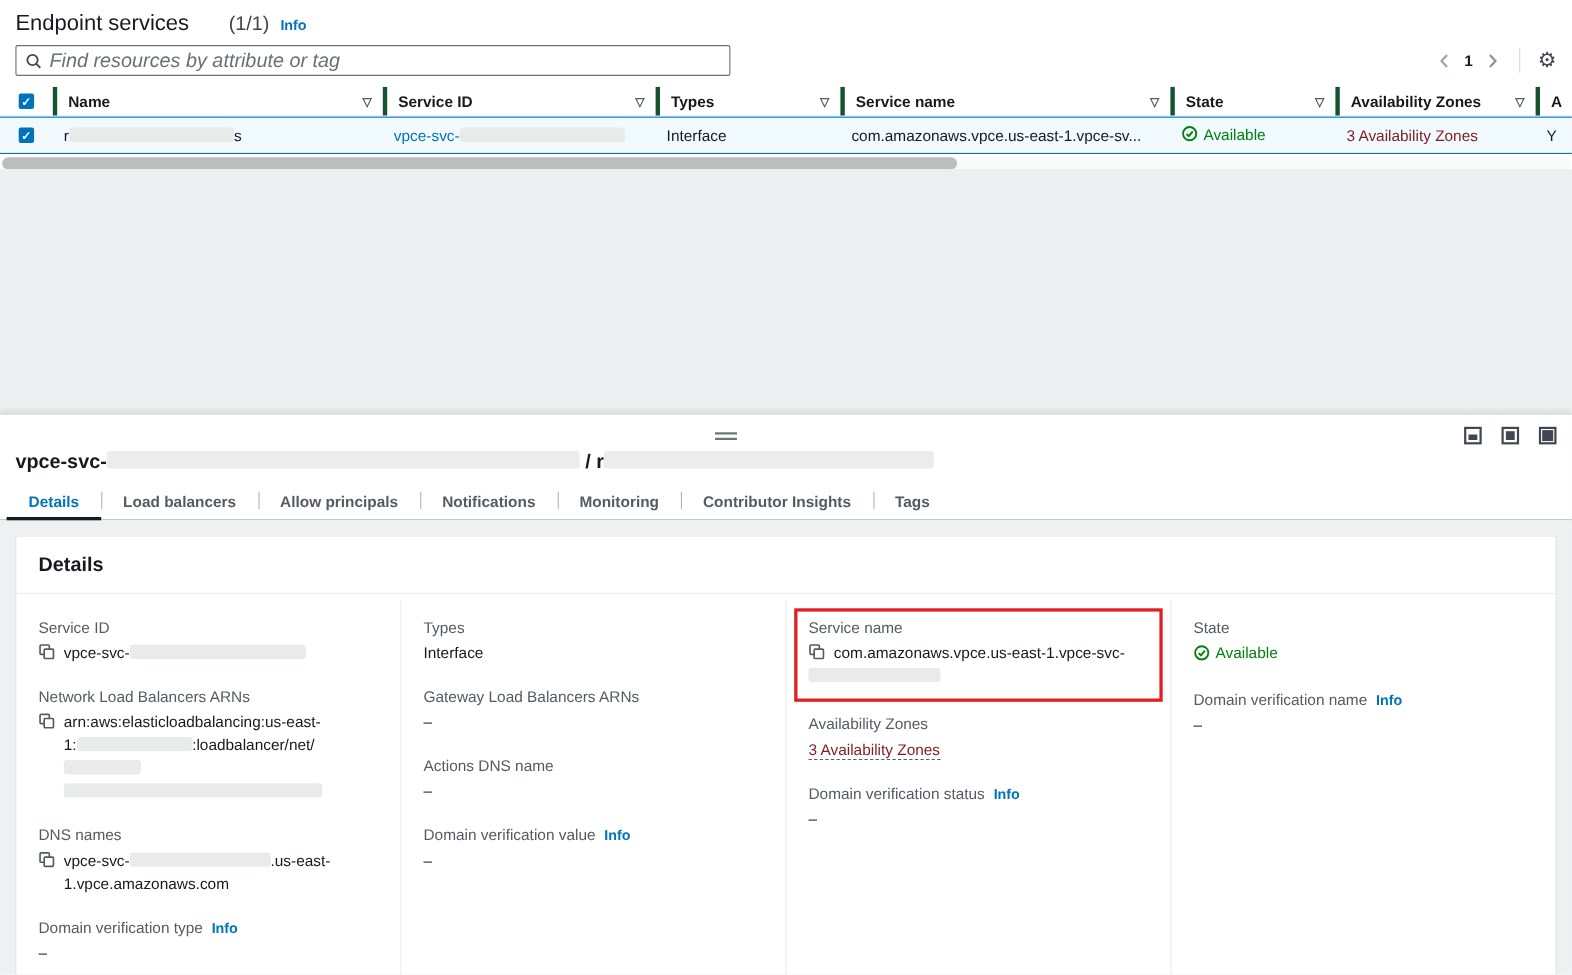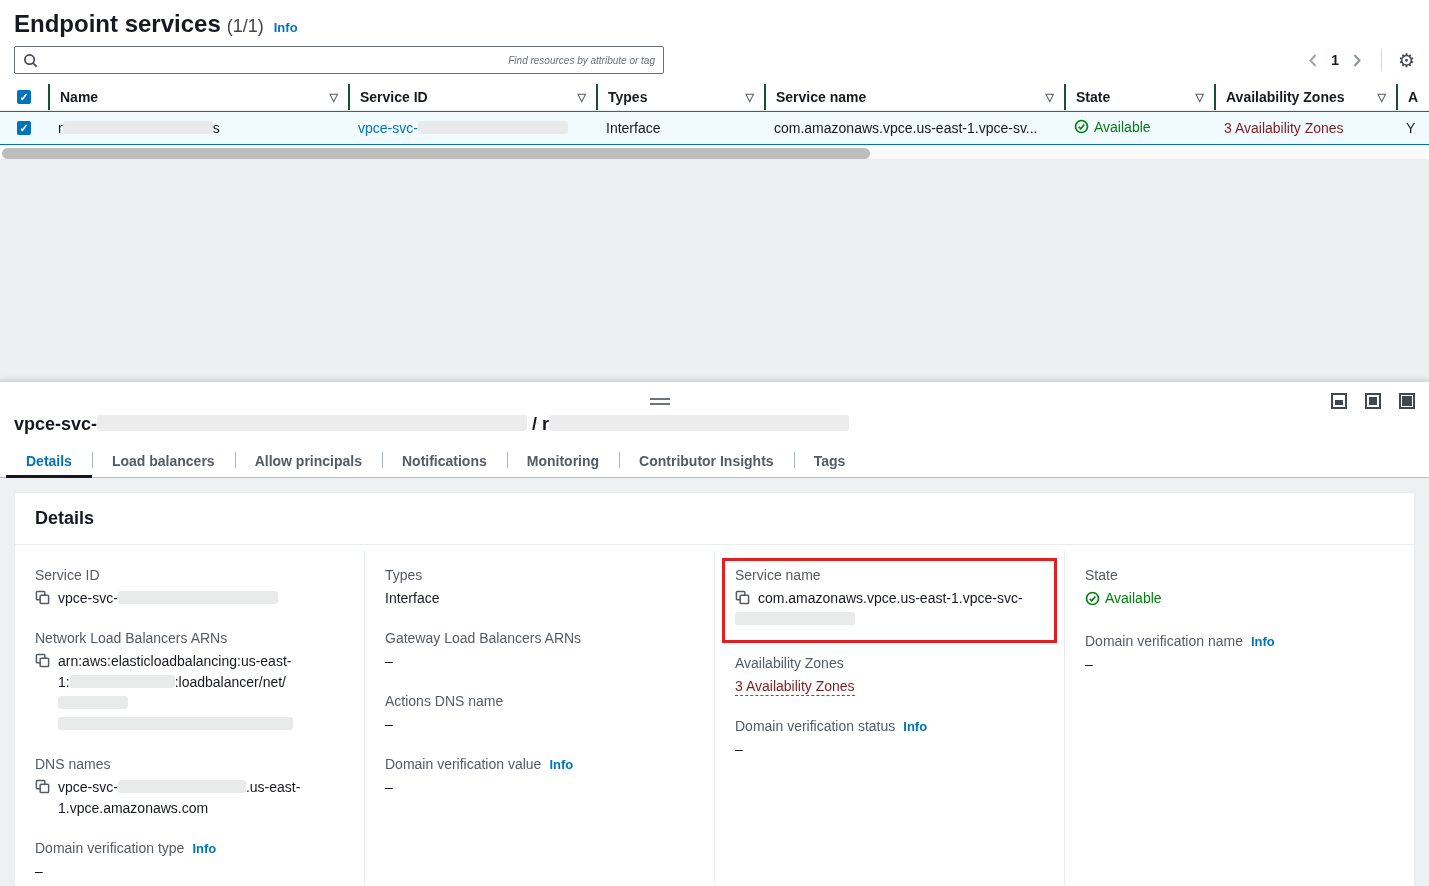--- a/index.html
+++ b/index.html
@@ -3,42 +3,42 @@
 <meta charset="utf-8">
 <style>
   * { margin:0; padding:0; box-sizing:border-box; }
   html,body { width:1429px; height:886px; overflow:hidden; }
   body { font-family:"Liberation Sans", sans-serif; background:#ffffff; color:#16191f; font-size:14px; }
 
   
   .top-section { background:#fff; }
   .hdr-row { display:flex; align-items:center; justify-content:space-between; padding:10px 14px 6px 14px; }
   .hdr-left { display:flex; align-items:baseline; gap:6px; }
-  .page-title { font-size:24px; font-weight:bold; color:#16191f; }
-  .page-count { font-size:18px; font-weight:normal; color:#444; }
+  .page-title { font-size:20px; font-weight:normal; color:#16191f; }
+  .page-count { font-size:18px; font-weight:normal; color:#444;margin-left:30px; }
   .info-link { font-size:13px; font-weight:bold; color:#0073bb; cursor:pointer; margin-left:4px; }
   .hdr-actions { display:flex; align-items:center; gap:8px; }
   .btn { display:flex; align-items:center; justify-content:center; gap:8px; height:30px; border:1px solid #545b64; border-radius:2px; background:#fff; font-weight:bold; font-size:14px; color:#414750; padding:0 16px; cursor:pointer; }
   .btn-icon { width:40px; padding:0; }
   .btn-primary { background:#ec7211; border-color:#ec7211; color:#16191f; }
   .caret { font-size:9px; color:#414750; }
 
   .toolbar-row { display:flex; align-items:center; justify-content:space-between; padding:2px 14px 10px 14px; }
   .search-box { display:flex; align-items:center; gap:7px; width:650px; height:28px; border:1px solid #687078; border-radius:2px; padding:0 8px; background:#fff; }
-  .search-box input { border:none; outline:none; flex:1; font-size:10px; font-style:italic; color:#15803d; font-family:"Liberation Sans",sans-serif; background:transparent;text-align:right; }
+  .search-box input { border:none; outline:none; flex:1; font-size:18px; font-style:italic; color:#15803d; font-family:"Liberation Sans",sans-serif; background:transparent; }
   .search-box input::placeholder { color:#687078; font-style:italic; }
   .pager { display:flex; align-items:center; gap:10px; }
   .pg-chevron { display:flex; align-items:center; padding:2px 4px; cursor:pointer; }
   .pg-num { font-weight:bold; color:#16191f; }
   .pager-divider { width:1px; height:22px; background:#d5dbdb; margin:0 6px; }
   .gear { font-size:19px; color:#414750; cursor:pointer; line-height:1; }
 
   .table { width:1429px; }
   .t-header { display:flex; align-items:center; height:27px; border-bottom:1px solid #eaeded; }
-  .t-h-cell { display:flex; align-items:center; justify-content:space-between; font-weight:bold; font-size:14px; color:#16191f; padding:0 10px; height:100%; border-left:2px solid #14532d; overflow:hidden; white-space:nowrap; }
+  .t-h-cell { display:flex; align-items:center; justify-content:space-between; font-weight:bold; font-size:14px; color:#16191f; padding:0 10px; height:100%; border-left:4px solid #14532d; overflow:hidden; white-space:nowrap; }
   .t-h-cell.first { border-left:none; }
   .sort-glyph { color:#545b64; font-size:11px; margin-left:6px; cursor:pointer; }
   .cb-cell { width:48px; display:flex; align-items:center; justify-content:center; height:100%; }
   .checkbox { width:14px; height:14px; background:#0073bb; border-radius:2px; display:flex; align-items:center; justify-content:center; color:#fff; font-size:11px; font-weight:bold; cursor:pointer; }
   .col-name { width:300px; } .col-sid { width:248px; } .col-types { width:168px; }
   .col-sname { width:300px; } .col-state { width:150px; } .col-az { width:182px; } .col-acc { width:33px; }
 
   .t-row { display:flex; align-items:center; height:34px; background:#f1faff; border-top:1px solid #0073bb; border-bottom:1px solid #0073bb; }
   .t-cell { padding:0 10px; white-space:nowrap; overflow:hidden; font-size:14px; color:#16191f; }
   .link { color:#0073bb; cursor:pointer; }

